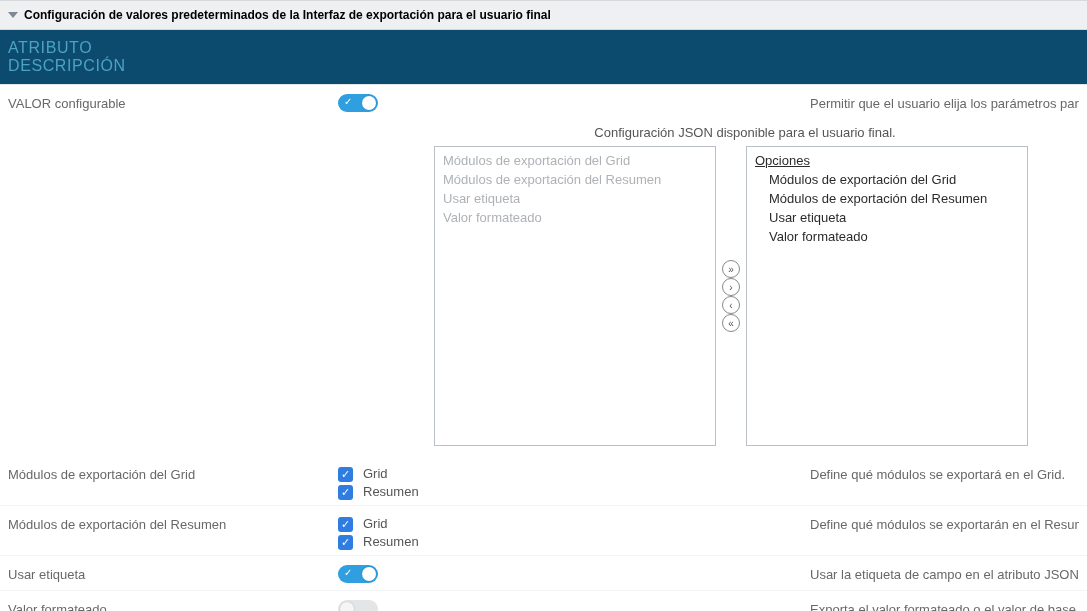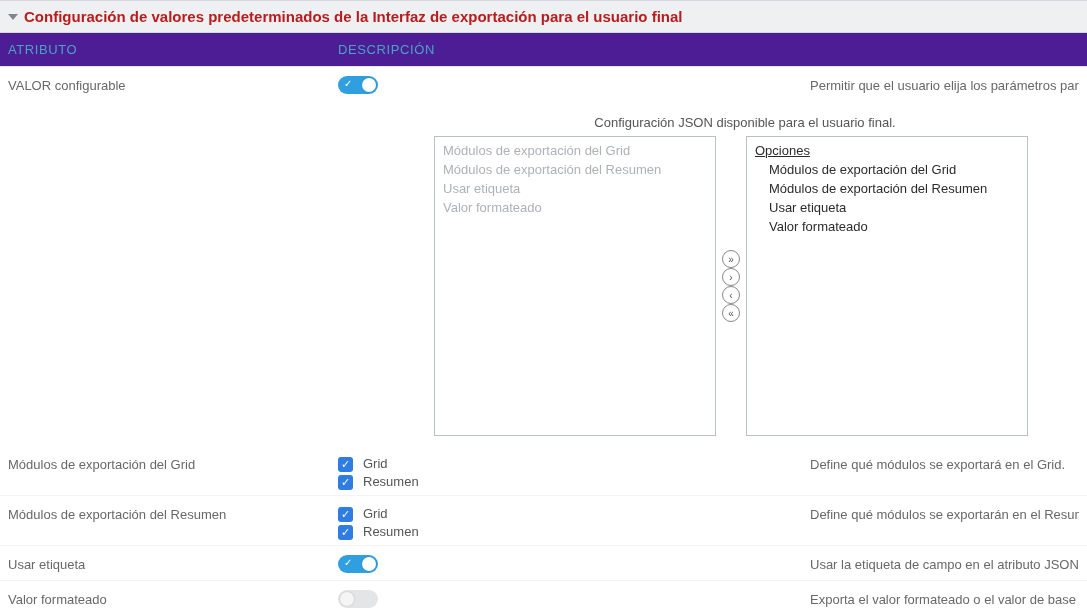--- a/index.html
+++ b/index.html
@@ -19,32 +19,33 @@
   align-items: center;
   gap: 6px;
 }
 .section-header .tri {
   width: 0; height: 0;
   border-left: 5px solid transparent;
   border-right: 5px solid transparent;
   border-top: 6px solid #7f8890;
 }
 .section-header .title {
-  color: #b91c1c;
+  color: #000000;
   font-weight: bold;
-  font-size: 15px;
+  font-size: 12px;
 }
 .col-header-row {
   display: flex;
-  background: #4c1d95;
+  background: #0c4a6e;
   border-bottom: 1px solid #e3e6e8;
   padding: 9px 8px;
-  font-size: 13px;
+  font-size: 16px;
   letter-spacing: 0.6px;
   color: #4aa3c4;
+  flex-direction: column;
 }
 .col-attr { width: 330px; }
 .col-val  { width: 472px; }
 .col-desc { flex: 1; }
 .row {
   display: flex;
   align-items: flex-start;
   padding: 9px 8px 4px;
   border-bottom: 1px solid #f2f4f5;
 }
@@ -113,21 +114,21 @@
 }
 .cbwrap {
   display: flex; align-items: center; gap: 10px; line-height: 18px;
 }
 .cb {
   width: 15px; height: 15px;
   background: #2f7de1; border-radius: 3px;
   display: inline-flex; align-items: center; justify-content: center;
   color: #fff; font-size: 11px; cursor: pointer;
 }
-.json-block { padding: 0 0 0 434px; margin-top: 8px; }
+.json-block { padding: 0 0 0 434px; }
 </style>
 </head>
 <body>
 
 <div class="section-header">
   <span class="tri"></span>
   <span class="title">Configuración de valores predeterminados de la Interfaz de exportación para el usuario final</span>
 </div>
 
 <div class="col-header-row">

